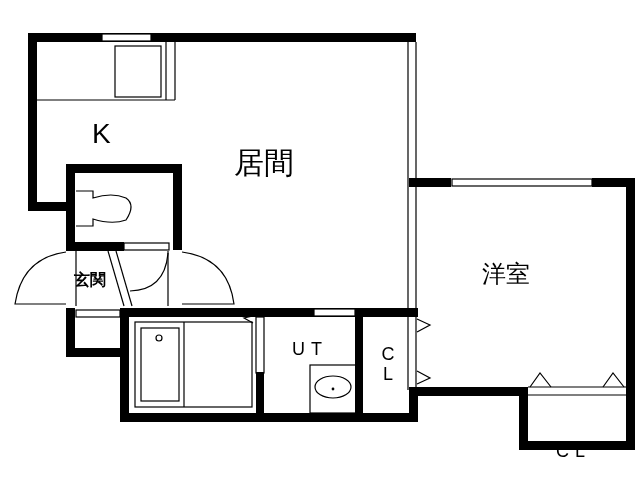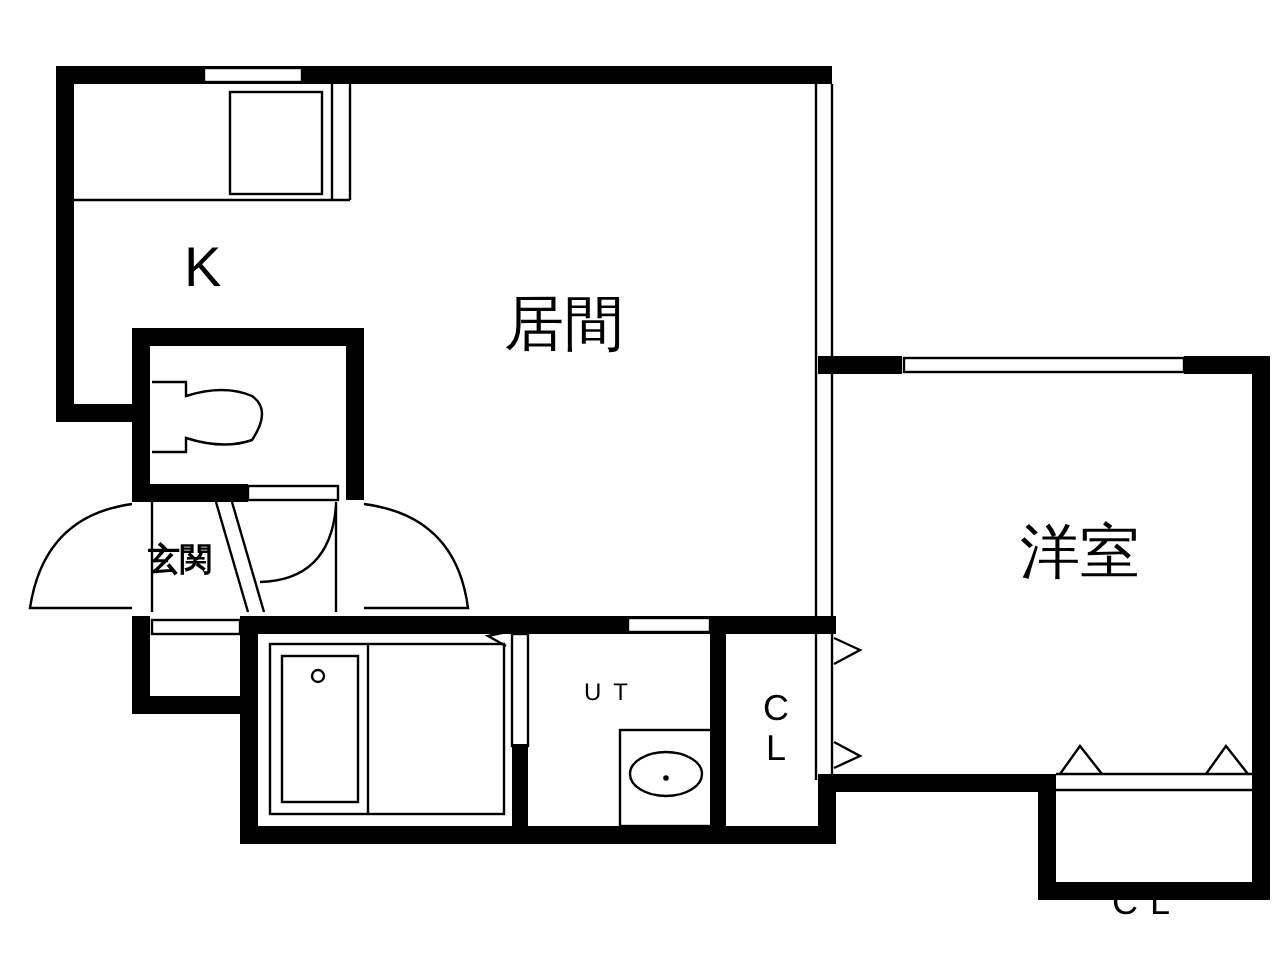--- a/index.html
+++ b/index.html
@@ -1,23 +1,23 @@
 <!DOCTYPE html>
 <html><head>
 <meta charset="utf-8">
 <style>
   html, body { margin:0; padding:0; background:#ffffff; }
   body { width:640px; height:480px; position:relative; overflow:hidden; font-family:"DejaVu Sans", sans-serif; }
   svg { position:absolute; left:0; top:0; }
   .lbl { position:absolute; color:#000; white-space:nowrap; line-height:1; }
   .k { left:92px; top:120px; font-size:28px; font-family:"Liberation Sans", sans-serif; }
-  .living { left:252px; top:148px; font-size:30px; }
-  .western { left:510px; top:262px; font-size:30px; }
+  .living { left:234px; top:148px; font-size:30px; }
+  .western { left:482px; top:262px; font-size:24px; }
   .genkan { left:74px; top:272px; font-size:16px;font-weight:bold; }
-  .ut { left:292px; top:340px; font-size:12px; letter-spacing:6px; font-family:"Liberation Sans", sans-serif; }
+  .ut { left:292px; top:340px; font-size:18px; letter-spacing:6px; font-family:"Liberation Sans", sans-serif; }
   .cl1 { left:378px; top:344px; font-size:18px; width:20px; text-align:center; line-height:20px; white-space:normal; font-family:"Liberation Sans", sans-serif; }
   .cl2 { left:556px; top:410px; font-size:18px; letter-spacing:6px; font-family:"Liberation Sans", sans-serif;margin-top:32px; }
 </style>
 </head>
 <body>
 
 <svg width="640" height="480" viewBox="0 0 640 480">
   <g fill="#000" stroke="none">
 
     <rect x="28" y="33" width="388" height="9"></rect>

